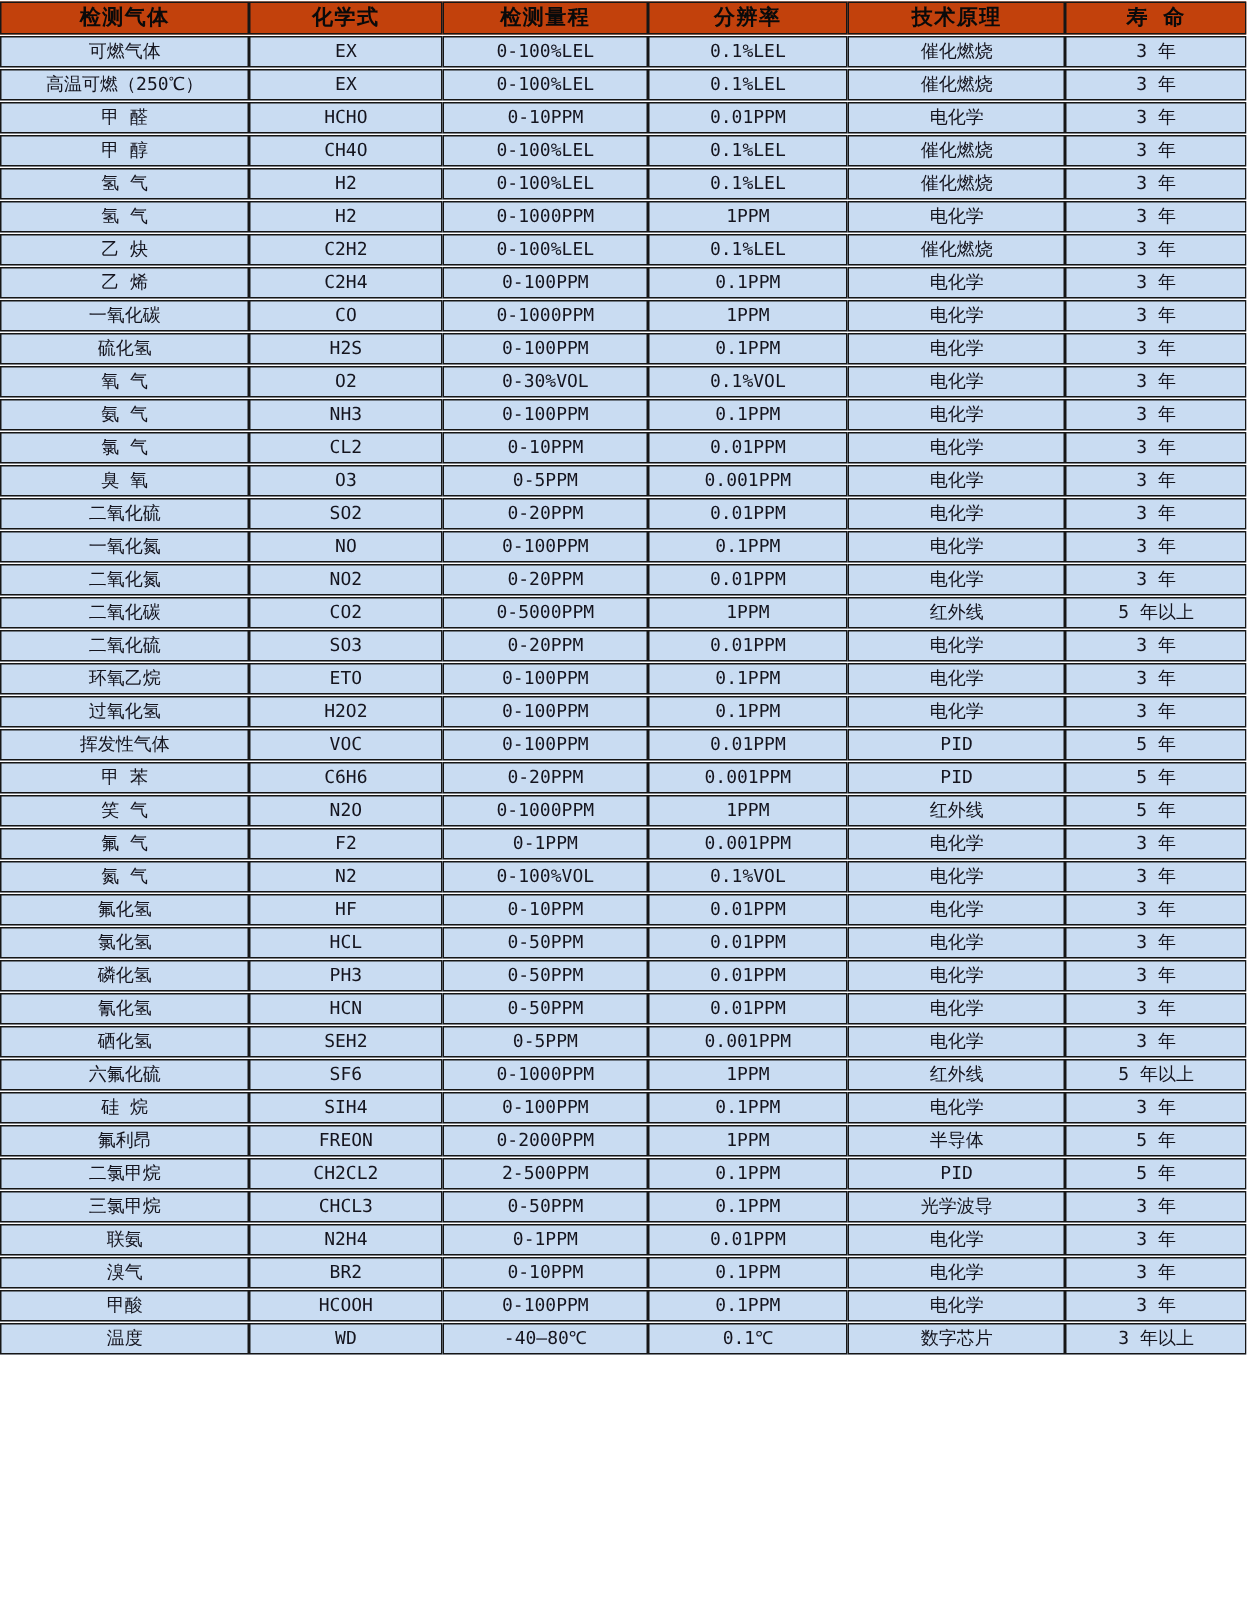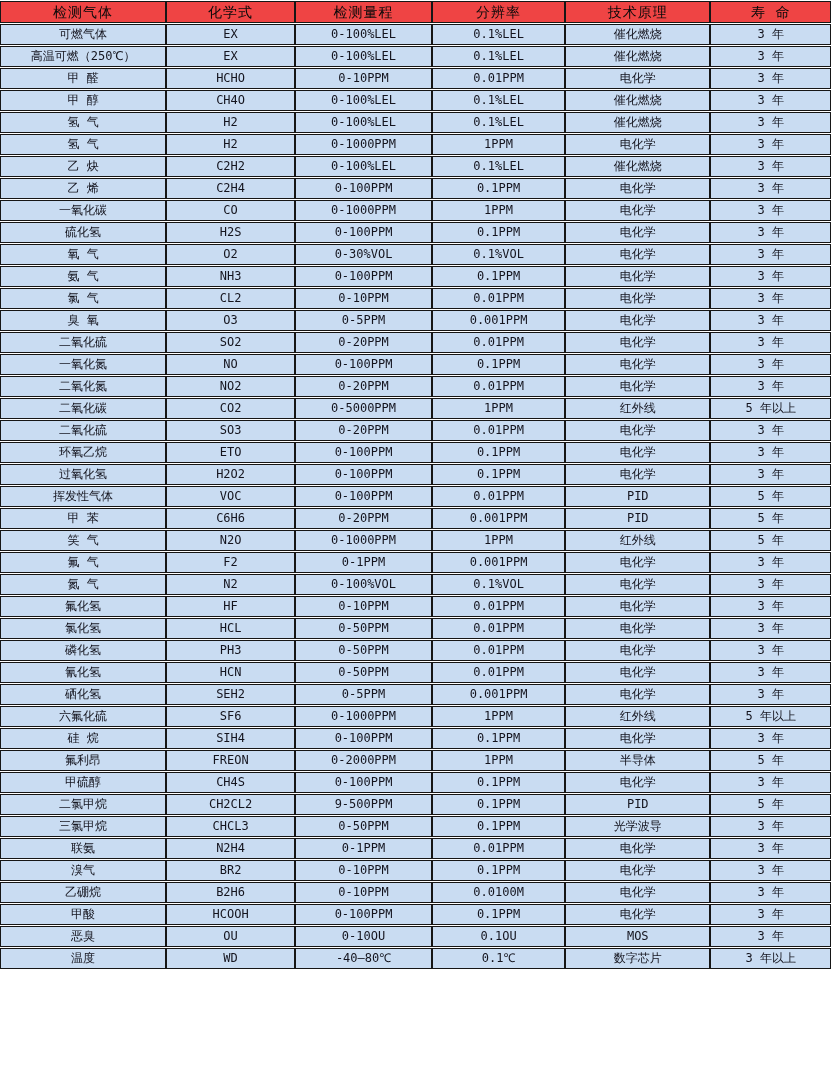--- a/index.html
+++ b/index.html
@@ -19,24 +19,24 @@
   }
   table.gas-table th,
   table.gas-table td {
     border: 1px solid #161616;
     text-align: center;
     vertical-align: middle;
     overflow: hidden;
     white-space: nowrap;
   }
   table.gas-table th {
-    background: #ef4444;
+    background: #c2410c;
     color: #0a0a0a;
     font-size: 14px;
-    font-weight: normal;
+    font-weight: bold;
     padding: 2px 2px;
     line-height: 16px;
     letter-spacing: 1px;
   }
   table.gas-table td {
     background: #c9dcf2;
     color: #14141e;
     font-size: 12px;
     font-weight: normal;
     padding: 2px 2px;
@@ -339,31 +339,23 @@
         </tr>
         <tr>
           <td>氟利昂</td>
           <td>FREON</td>
           <td>0-2000PPM</td>
           <td>1PPM</td>
           <td>半导体</td>
           <td>5 年</td>
         </tr>
         <tr>
-          <td>甲硫醇</td>
-          <td>CH4S</td>
-          <td>0-100PPM</td>
-          <td>0.1PPM</td>
-          <td>电化学</td>
-          <td>3 年</td>
-        </tr>
-        <tr>
           <td>二氯甲烷</td>
           <td>CH2CL2</td>
-          <td>9-500PPM</td>
+          <td>2-500PPM</td>
           <td>0.1PPM</td>
           <td>PID</td>
           <td>5 年</td>
         </tr>
         <tr>
           <td>三氯甲烷</td>
           <td>CHCL3</td>
           <td>0-50PPM</td>
           <td>0.1PPM</td>
           <td>光学波导</td>
@@ -379,41 +371,25 @@
         </tr>
         <tr>
           <td>溴气</td>
           <td>BR2</td>
           <td>0-10PPM</td>
           <td>0.1PPM</td>
           <td>电化学</td>
           <td>3 年</td>
         </tr>
         <tr>
-          <td>乙硼烷</td>
-          <td>B2H6</td>
-          <td>0-10PPM</td>
-          <td>0.0100M</td>
-          <td>电化学</td>
-          <td>3 年</td>
-        </tr>
-        <tr>
           <td>甲酸</td>
           <td>HCOOH</td>
           <td>0-100PPM</td>
           <td>0.1PPM</td>
           <td>电化学</td>
-          <td>3 年</td>
-        </tr>
-        <tr>
-          <td>恶臭</td>
-          <td>OU</td>
-          <td>0-10OU</td>
-          <td>0.1OU</td>
-          <td>MOS</td>
           <td>3 年</td>
         </tr>
         <tr>
           <td>温度</td>
           <td>WD</td>
           <td>-40—80℃</td>
           <td>0.1℃</td>
           <td>数字芯片</td>
           <td>3 年以上</td>
         </tr>

